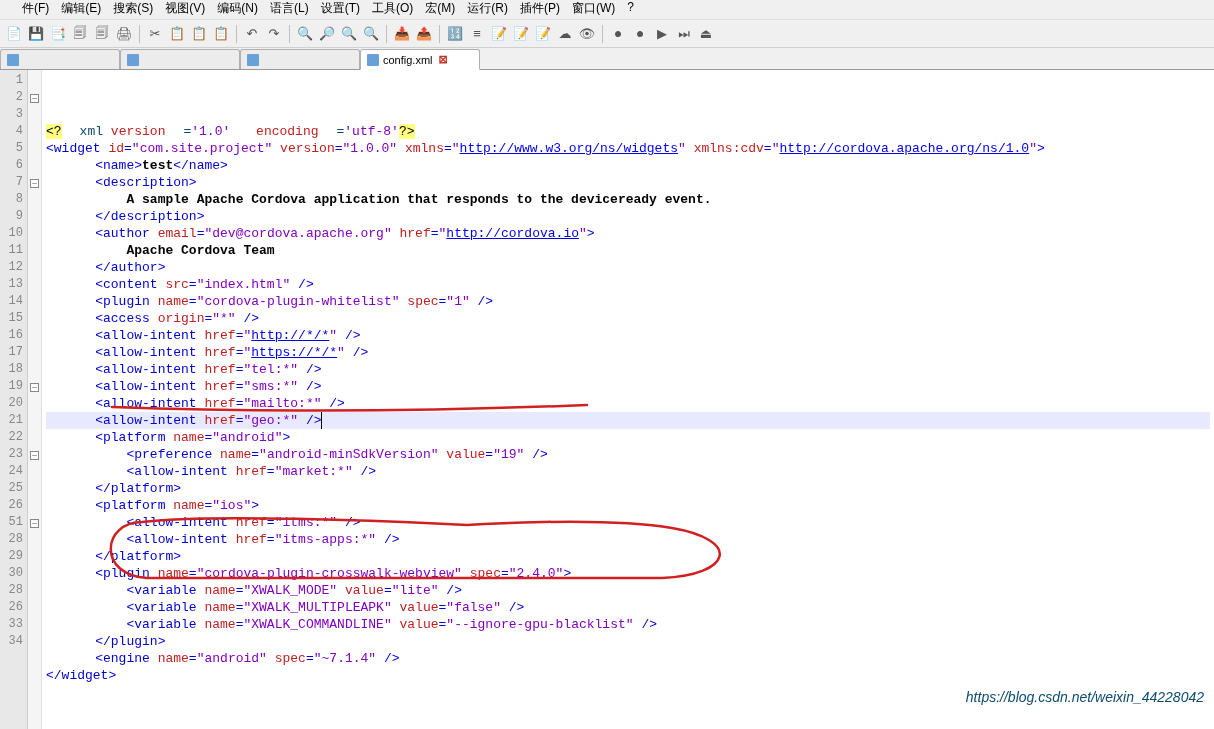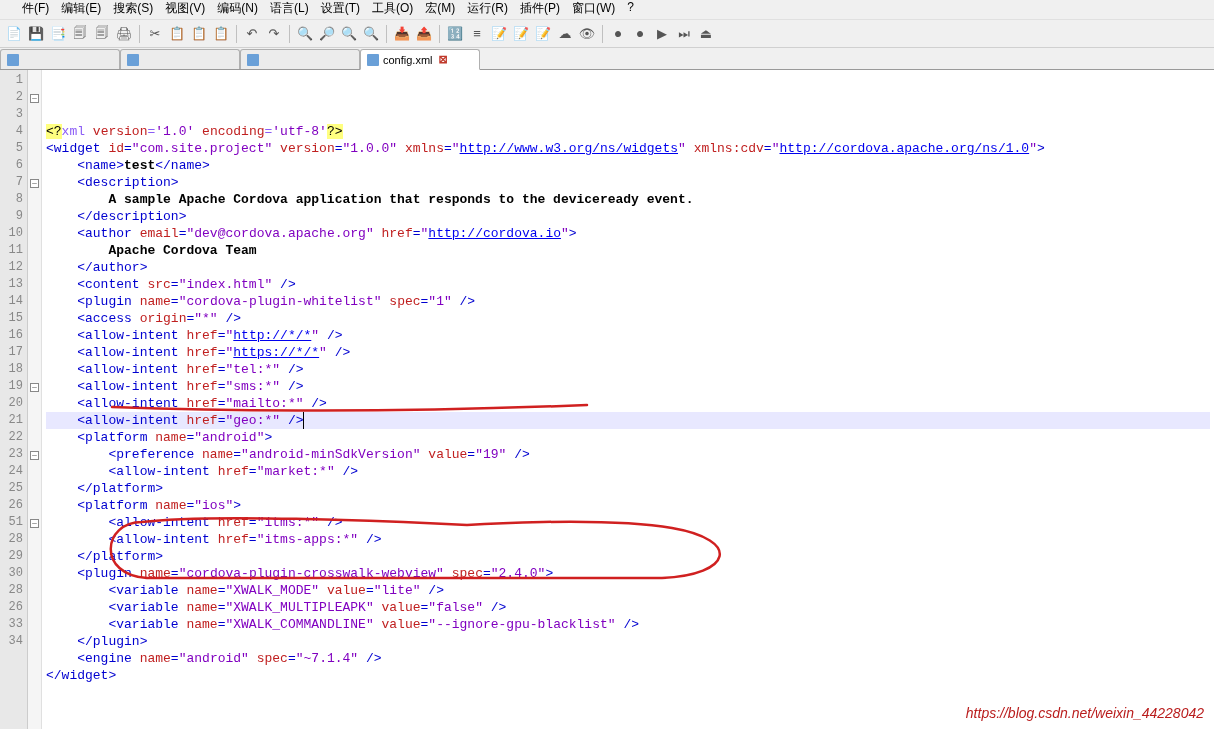--- a/index.html
+++ b/index.html
@@ -116,33 +116,33 @@
   }
   .line { height:17px; }
   .line.hl { background:#e8e8ff; }
   .line.hl::after { content:""; position:absolute; margin-left:0; width:1px; height:17px; background:#000; }
   .t-xmldecl { background:#ffff80; color:#000; }
   .t-tag { color:#0000d0; }
   .t-attr { color:#c02020; }
   .t-str { color:#8000c0; }
   .t-url { color:#0000ee; text-decoration:underline; }
   .t-txt { color:#000; font-weight:bold; }
-  .t-plain { color:#8b5cf6; }
+  .t-plain { color:#0c4a6e;margin-left:18px; }
 
   
   .ann-svg {
     position:absolute;
     left:0; top:0;
     pointer-events:none;
   }
 
   .watermark {
     position:absolute;
-    right:10px; bottom:8px;
-    color:#b91c1c;
+    right:10px; bottom:24px;
+    color:#0c4a6e;
     font-size:14px;
     font-style:italic;
     user-select:none;
     margin-left:33px;
   }
 </style>
 </head>
 <body>
 
 <div class="menubar" id="menubar">

